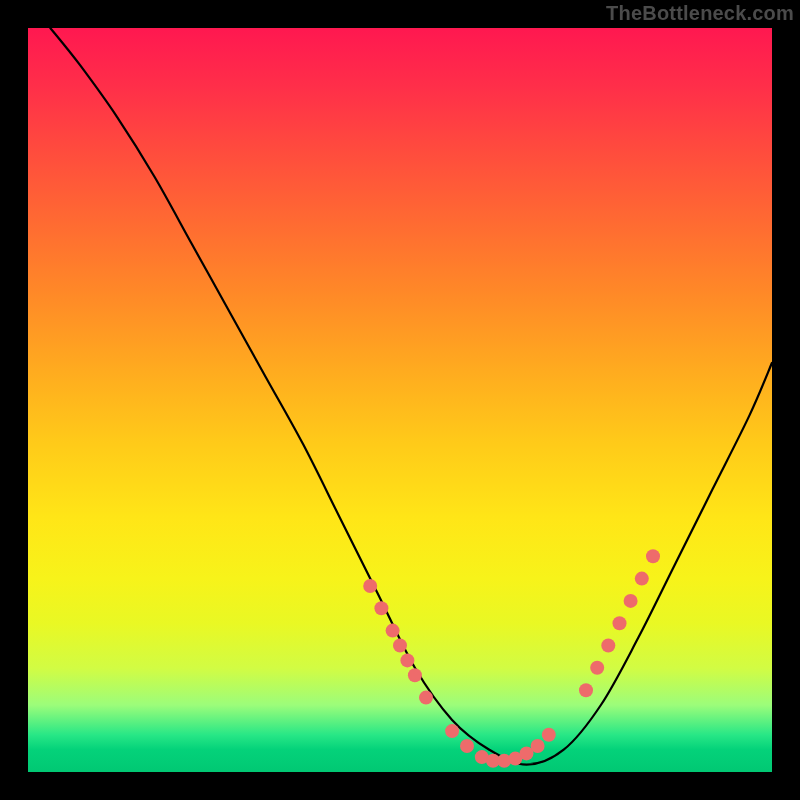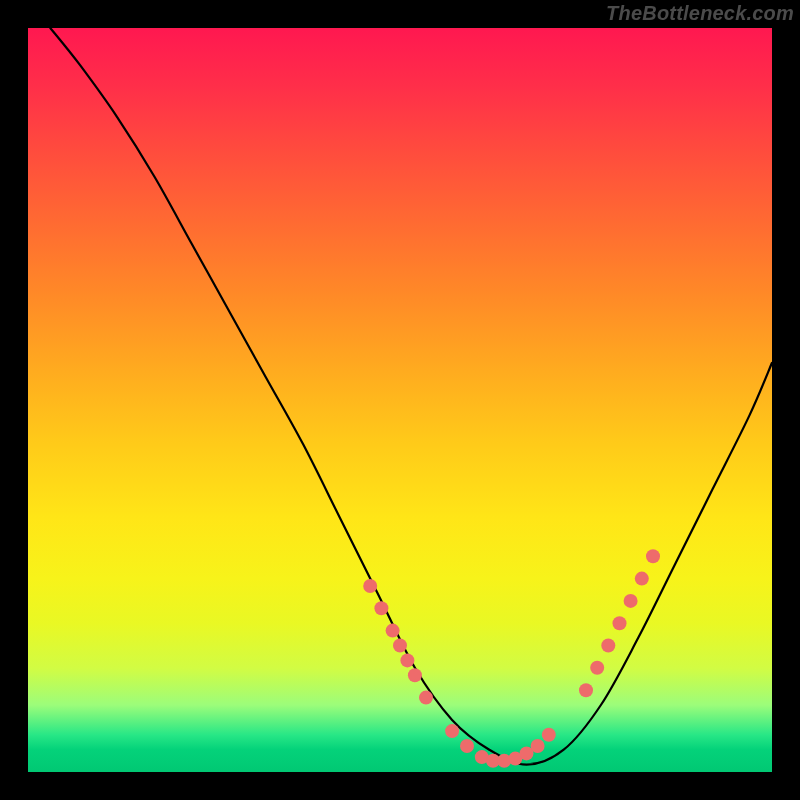--- a/index.html
+++ b/index.html
@@ -9,21 +9,20 @@
     height: 800px;
     overflow: hidden;
     font-family: Arial, Helvetica, sans-serif;
     background: #000;
   }
   .stage {
     position: relative;
     width: 800px;
     height: 800px;
     background: #000;
-    font-style: italic;
   }
   .watermark {
     position: absolute;
     top: 2px;
     right: 6px;
     font-size: 20px;
     font-weight: 600;
     color: #4b4b4b;
     letter-spacing: 0.2px;
     z-index: 50;

